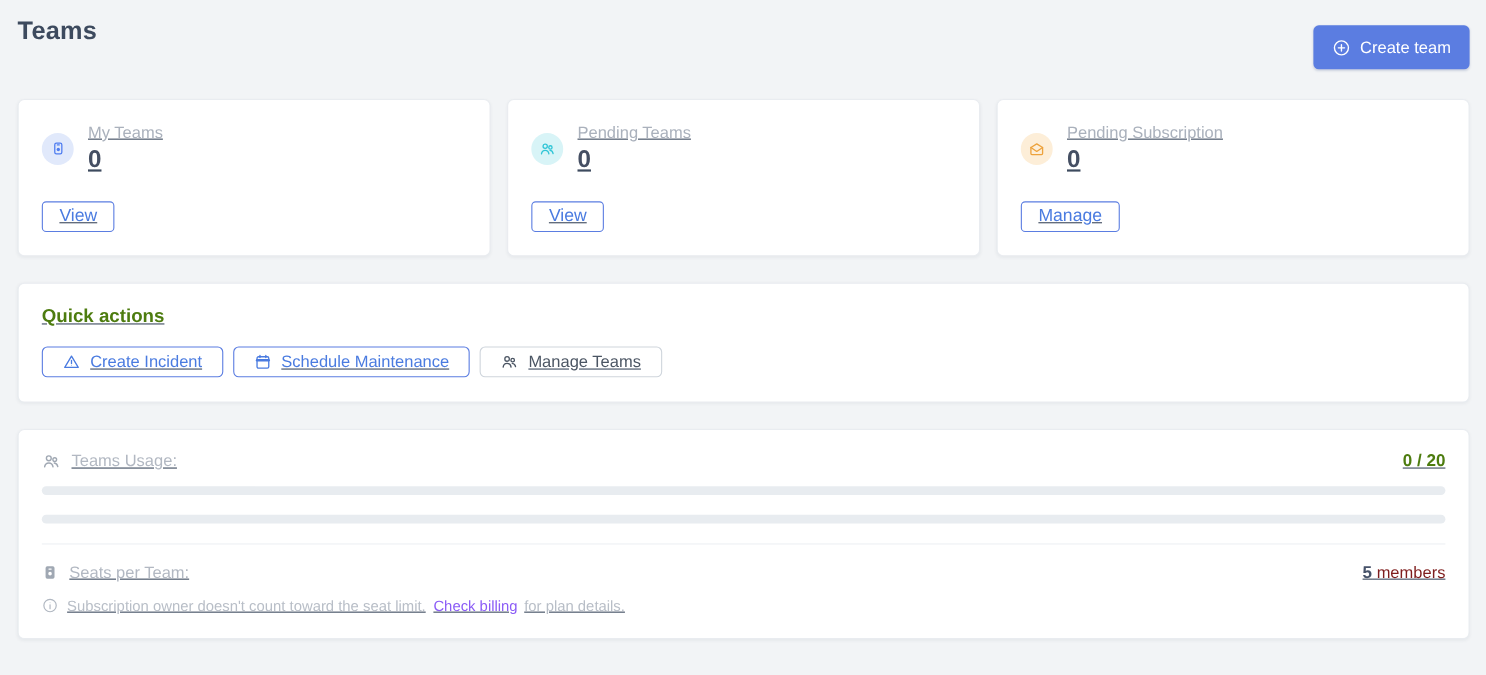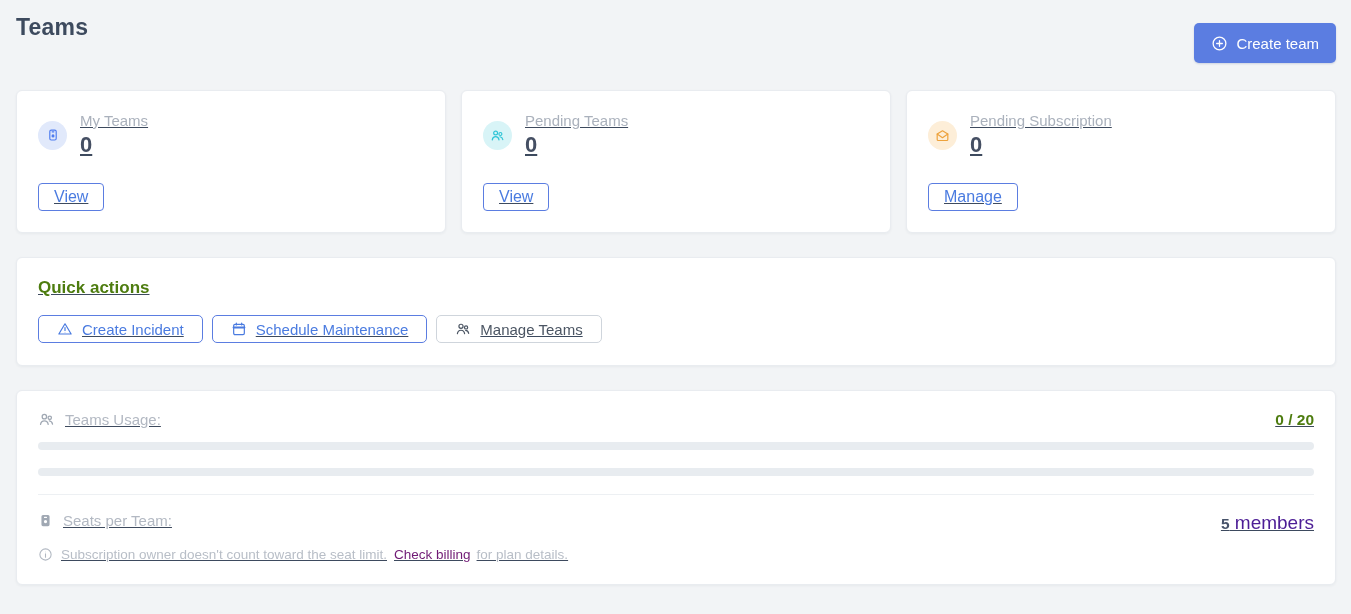--- a/index.html
+++ b/index.html
@@ -69,24 +69,24 @@
   .usage-card { margin-top:24px; padding:20px 21px 22px; }
   .usage-row { display:flex; justify-content:space-between; align-items:flex-start; }
   .usage-label { display:flex; align-items:center; gap:10px; color:#b2b8c2; font-size:15px; }
   .usage-label svg { color:#a0a8b3; display:block; }
   .usage-value { font-weight:700; color:#4d7c0f; font-size:15.5px; }
   .progress { height:8px; background:#e8ecf0; border-radius:4px; margin:13px 0 18px; overflow:hidden; }
   .progress-fill { height:100%; background:#5b7de1; border-radius:4px; width:0%; }
   .divider { border:none; border-top:1px solid #edf0f3; margin-top:18px; }
   .spt-row { margin-top:17px; }
   .spt-value-num { font-weight:700; color:#47536a; font-size:15.5px; }
-  .spt-value-suffix { color:#4c1d95; font-size:19px; font-weight:400; }
+  .spt-value-suffix { color:#7f1d1d; font-size:15px; font-weight:400; }
   .note-row { display:flex; align-items:center; gap:8px; margin-top:13px; color:#b8bec7; font-size:13.5px; }
   .note-row svg { color:#b0b7c1; flex:none; display:block; }
-  .note-link { color:#701a75; text-decoration:none; margin:0 6px 0 7px; cursor:pointer; }
+  .note-link { color:#8b5cf6; text-decoration:none; margin:0 6px 0 7px; cursor:pointer; }
 </style>
 </head>
 <body>
 
 <div class="page">
 
   <div class="header">
     <div>
       <div class="page-title">Teams</div>
     </div>

